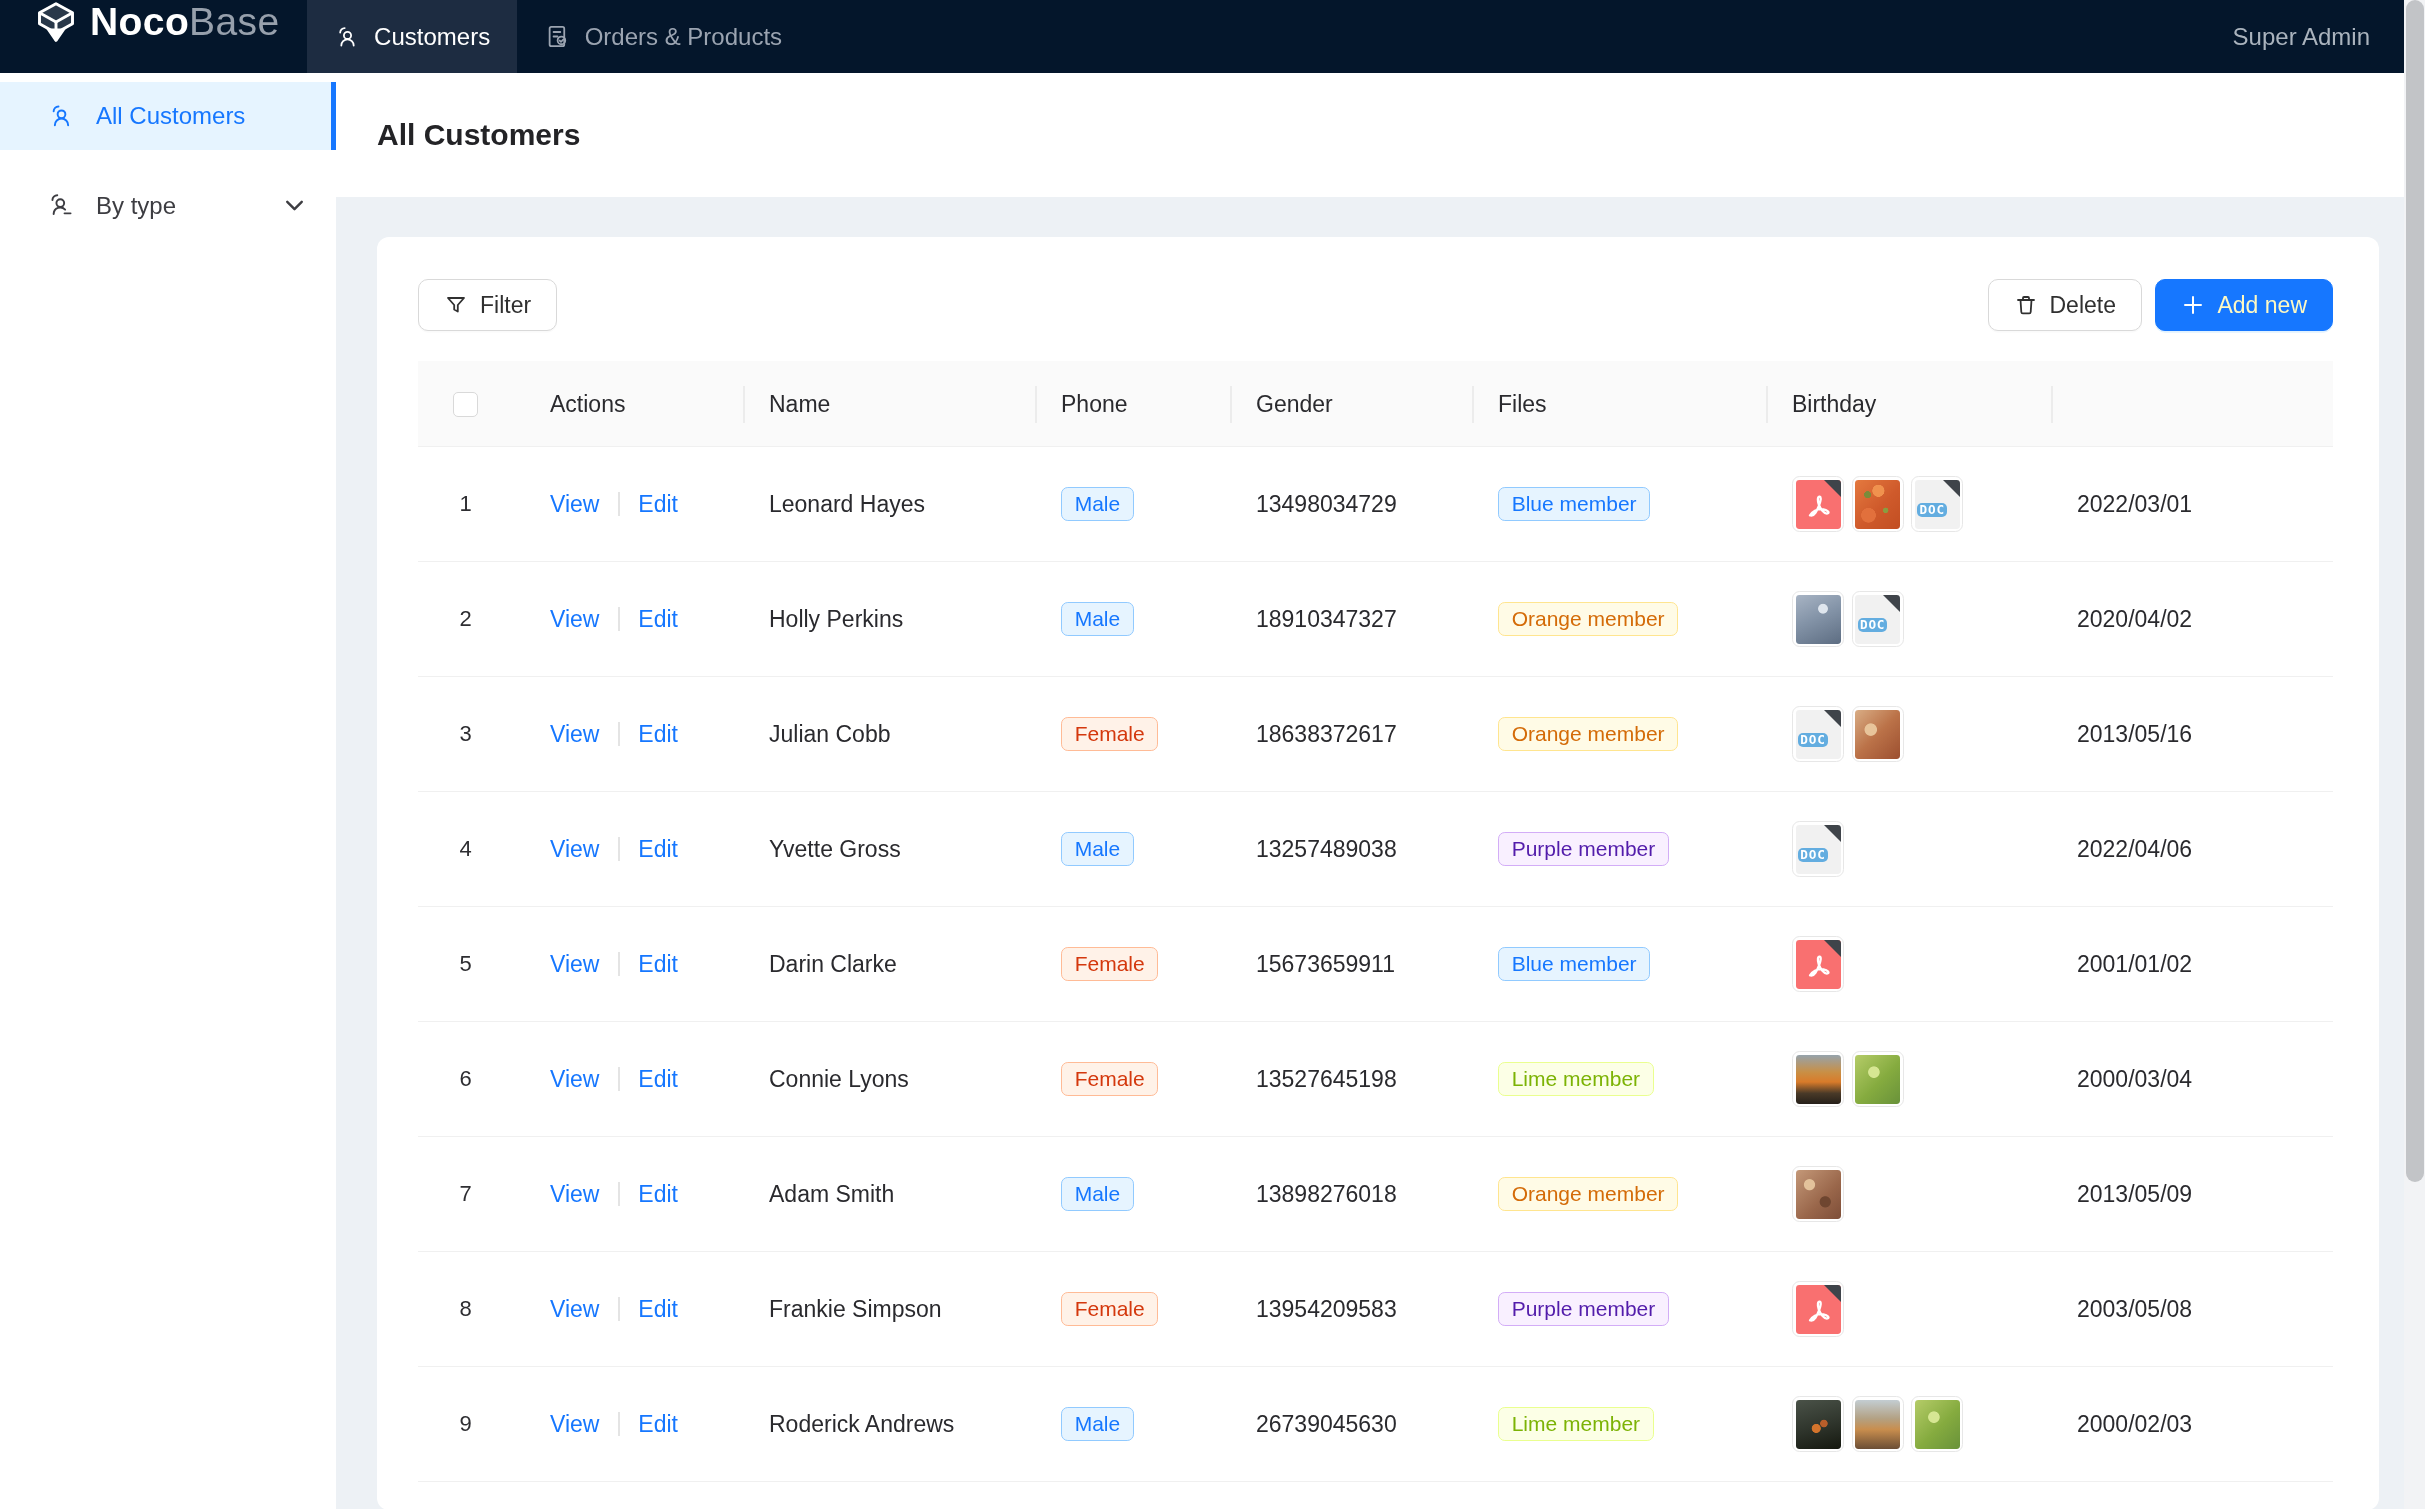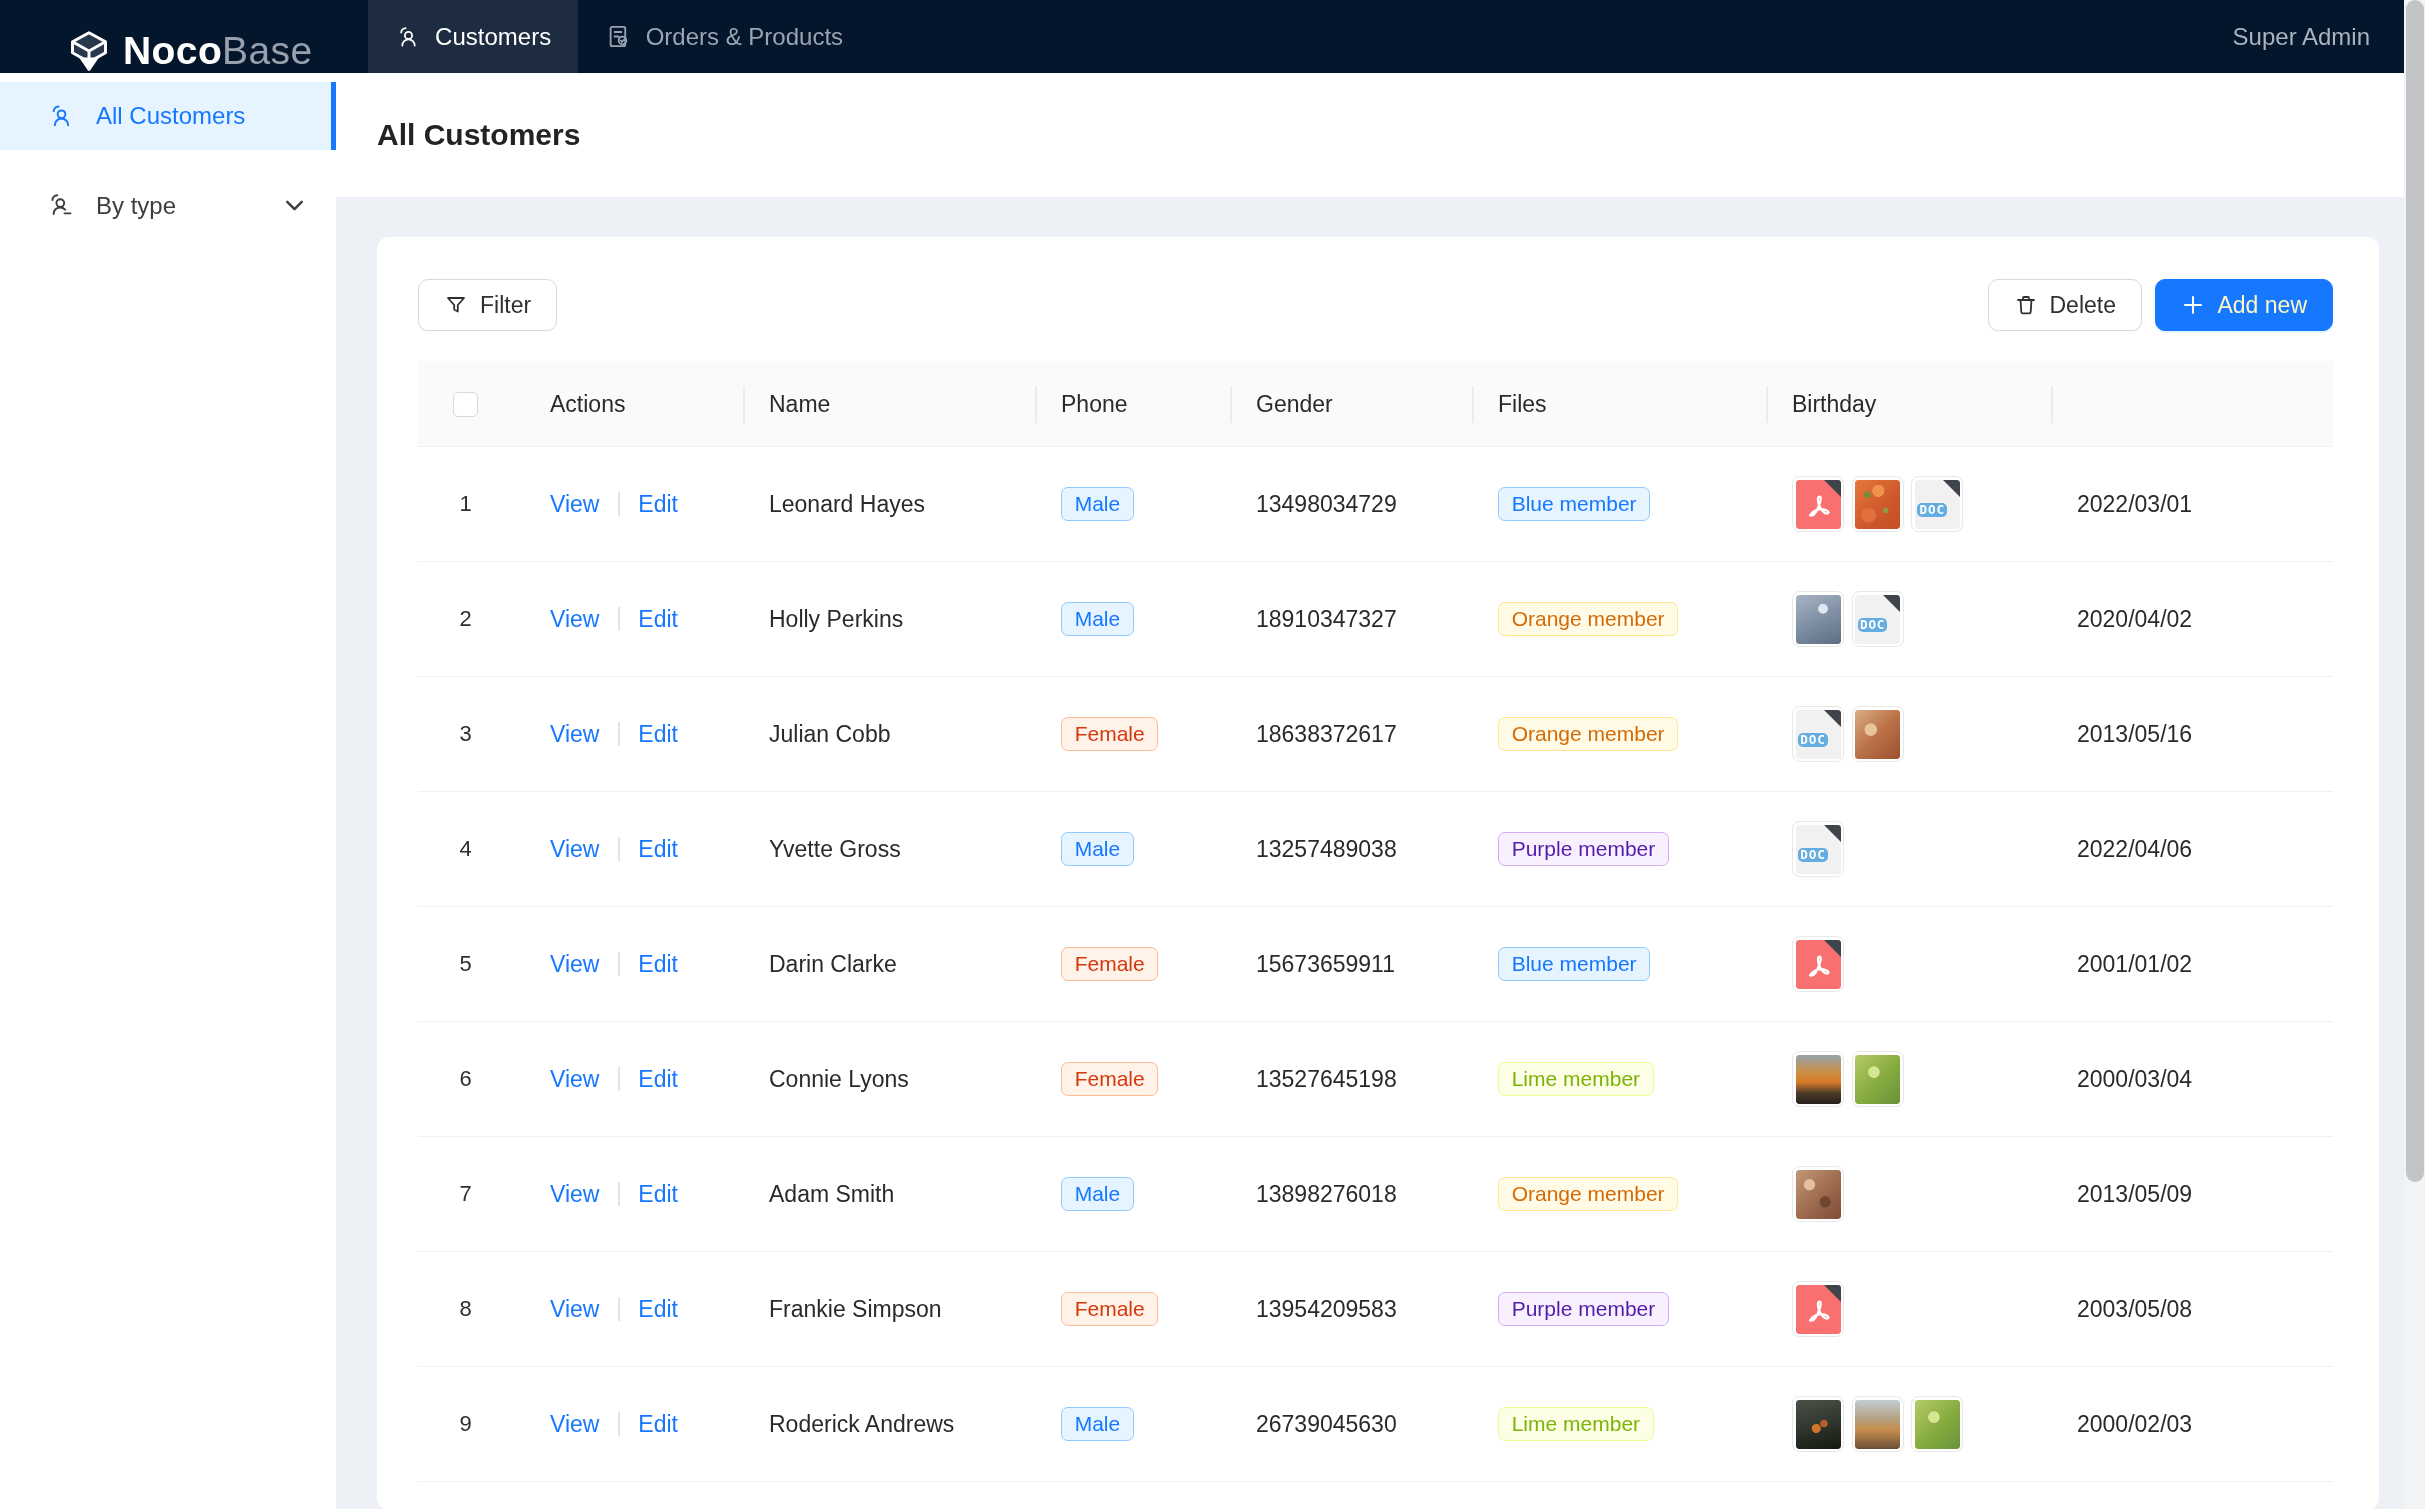--- a/index.html
+++ b/index.html
@@ -2,30 +2,30 @@
 <html style="font-size:13.5px"><head>
 <meta charset="utf-8">
 <style>
   * { margin:0; padding:0; box-sizing:border-box; }
   html,body { width:2426px; height:1509px; overflow:hidden; background:#fff;
               font-family:"Liberation Sans","DejaVu Sans",sans-serif; }
   .app { position:relative; width:2426px; height:1509px; display:flex; flex-direction:column; }
 
   
   .topnav { height:73px; background:#04162b; display:flex; align-items:stretch; flex:0 0 73px; }
-  .brand { display:flex; align-items:flex-end; gap:12px; padding:0 27px 0 34px;margin-left:33px; }
+  .brand { display:flex; align-items:flex-start; gap:12px; padding:0 27px 0 34px; }
   .brand svg { width:44px; height:44px; }
   .brand-text { font-size:39px; letter-spacing:0.4px; white-space:nowrap; }
   .brand-bold { color:#fff; font-weight:700; }
   .brand-light { color:#97a0ac; font-weight:400; }
   .nav-tabs { display:flex; align-items:stretch; }
   .nav-tab { display:flex; align-items:center; gap:13.5px; padding:0 27px; cursor:pointer;
              color:#9ba4b1; font-size:24px; white-space:nowrap; }
   .nav-tab svg { width:27px; height:27px; }
-  .nav-tab.active { background:#1d2c41; color:#fff;margin-left:28px; }
+  .nav-tab.active { background:#1d2c41; color:#fff; }
   .nav-spacer { flex:1; }
   .nav-user { display:flex; align-items:center; padding-right:56px; color:#aab3bd; font-size:24px; }
 
   
   .body-row { flex:1; display:flex; min-height:0; }
   .sidebar { width:336px; flex:0 0 336px; background:#fff; padding-top:8.5px; }
   .side-item { height:68px; display:flex; align-items:center; gap:20px; padding:0 27px 0 47px;
                font-size:24px; color:#3d3d42; cursor:pointer; position:relative; margin-bottom:22px; }
   .side-item svg { width:29px; height:29px; flex:0 0 29px; }
   .side-item .side-label { flex:1; }

